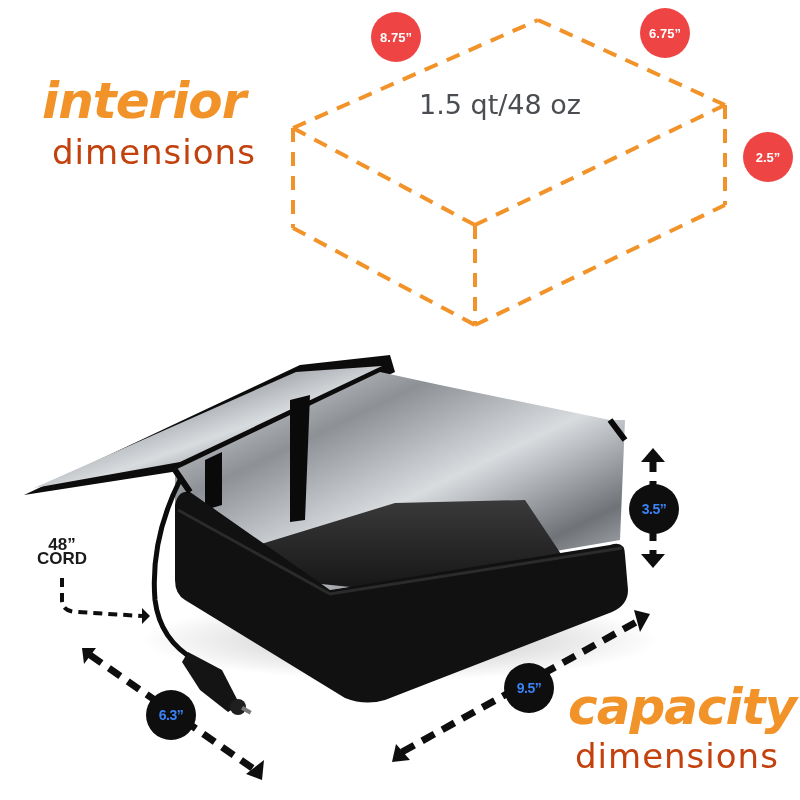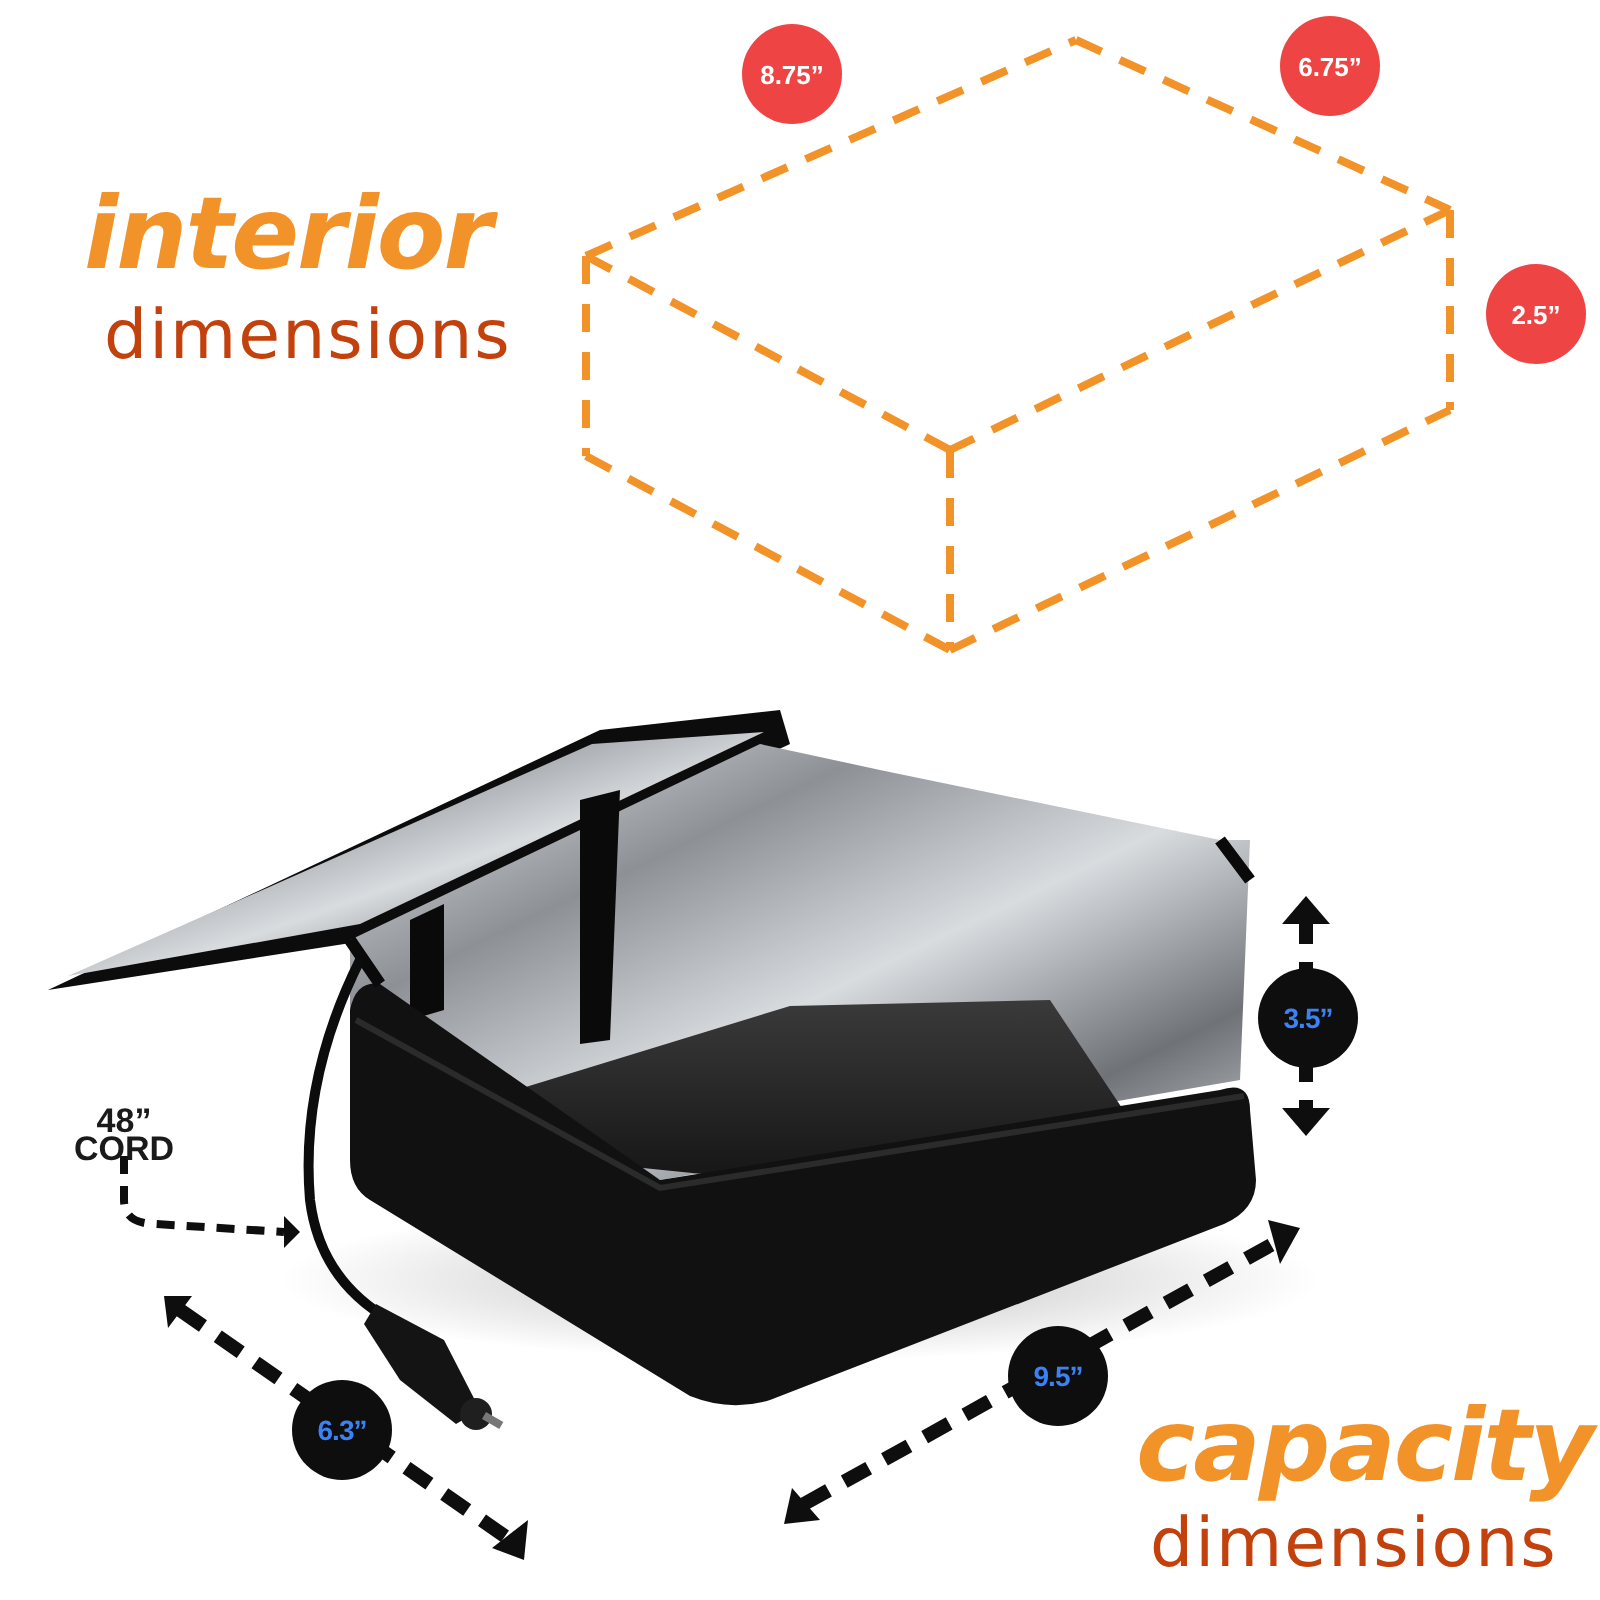--- a/index.html
+++ b/index.html
@@ -1,17 +1,17 @@
 <!DOCTYPE html>
 <html><head>
 <meta charset="utf-8">
 <style>
   html, body { margin:0; padding:0; background:#ffffff; }
   body { width:800px; height:800px; position:relative; overflow:hidden; font-family:"DejaVu Sans", sans-serif; }
-  .abs { position:absolute;margin-top:16px; }
+  .abs { position:absolute; }
   .heading-accent { color:#f2932a; font-family:"DejaVu Sans", sans-serif; font-weight:bold; font-style:italic; letter-spacing:-1px; }
   .heading-sub { color:#c2410c; font-family:"DejaVu Sans", sans-serif; font-weight:normal; letter-spacing:1px; }
   .badge { position:absolute; border-radius:50%; display:flex; align-items:center; justify-content:center; font-family:"Liberation Sans", sans-serif; font-weight:bold; }
   .badge.orange { background:#ef4444; color:#ffffff; font-size:13px; }
   .badge.black { background:#0e0e0e; color:#3b82f6; font-size:14px; letter-spacing:-0.5px; }
   .capacity { color:#4a4e52; font-family:"DejaVu Sans", sans-serif; font-size:27px; text-align:center; line-height:34px; }
   .cord-label { color:#1a1a1a; font-family:"Liberation Sans", sans-serif; font-weight:bold; font-size:17px; text-align:center; line-height:14px; }
   svg { position:absolute; left:0; top:0; }
 </style>
 </head>
@@ -31,20 +31,21 @@
     <line x1="293" y1="128" x2="293" y2="228"></line>
     <line x1="725" y1="105" x2="725" y2="205"></line>
     <line x1="475" y1="225" x2="475" y2="325"></line>
 
     <line x1="293" y1="228" x2="475" y2="325"></line>
     <line x1="475" y1="325" x2="725" y2="205"></line>
   </g>
 </svg>
 
 <div class="abs capacity" style="left:380px; top:88px; width:240px;">
+  <div>1.5 qt/48 oz</div>
 </div>
 
 <div class="badge orange" style="left:371px; top:12px; width:50px; height:50px;">8.75”</div>
 <div class="badge orange" style="left:640px; top:8px; width:50px; height:50px;">6.75”</div>
 <div class="badge orange" style="left:743px; top:132px; width:50px; height:50px;">2.5”</div>
 
 <svg width="800" height="800">
   <defs>
     <linearGradient id="foil" x1="0" y1="0" x2="1" y2="1">
       <stop offset="0" stop-color="#e9ebee"></stop>

